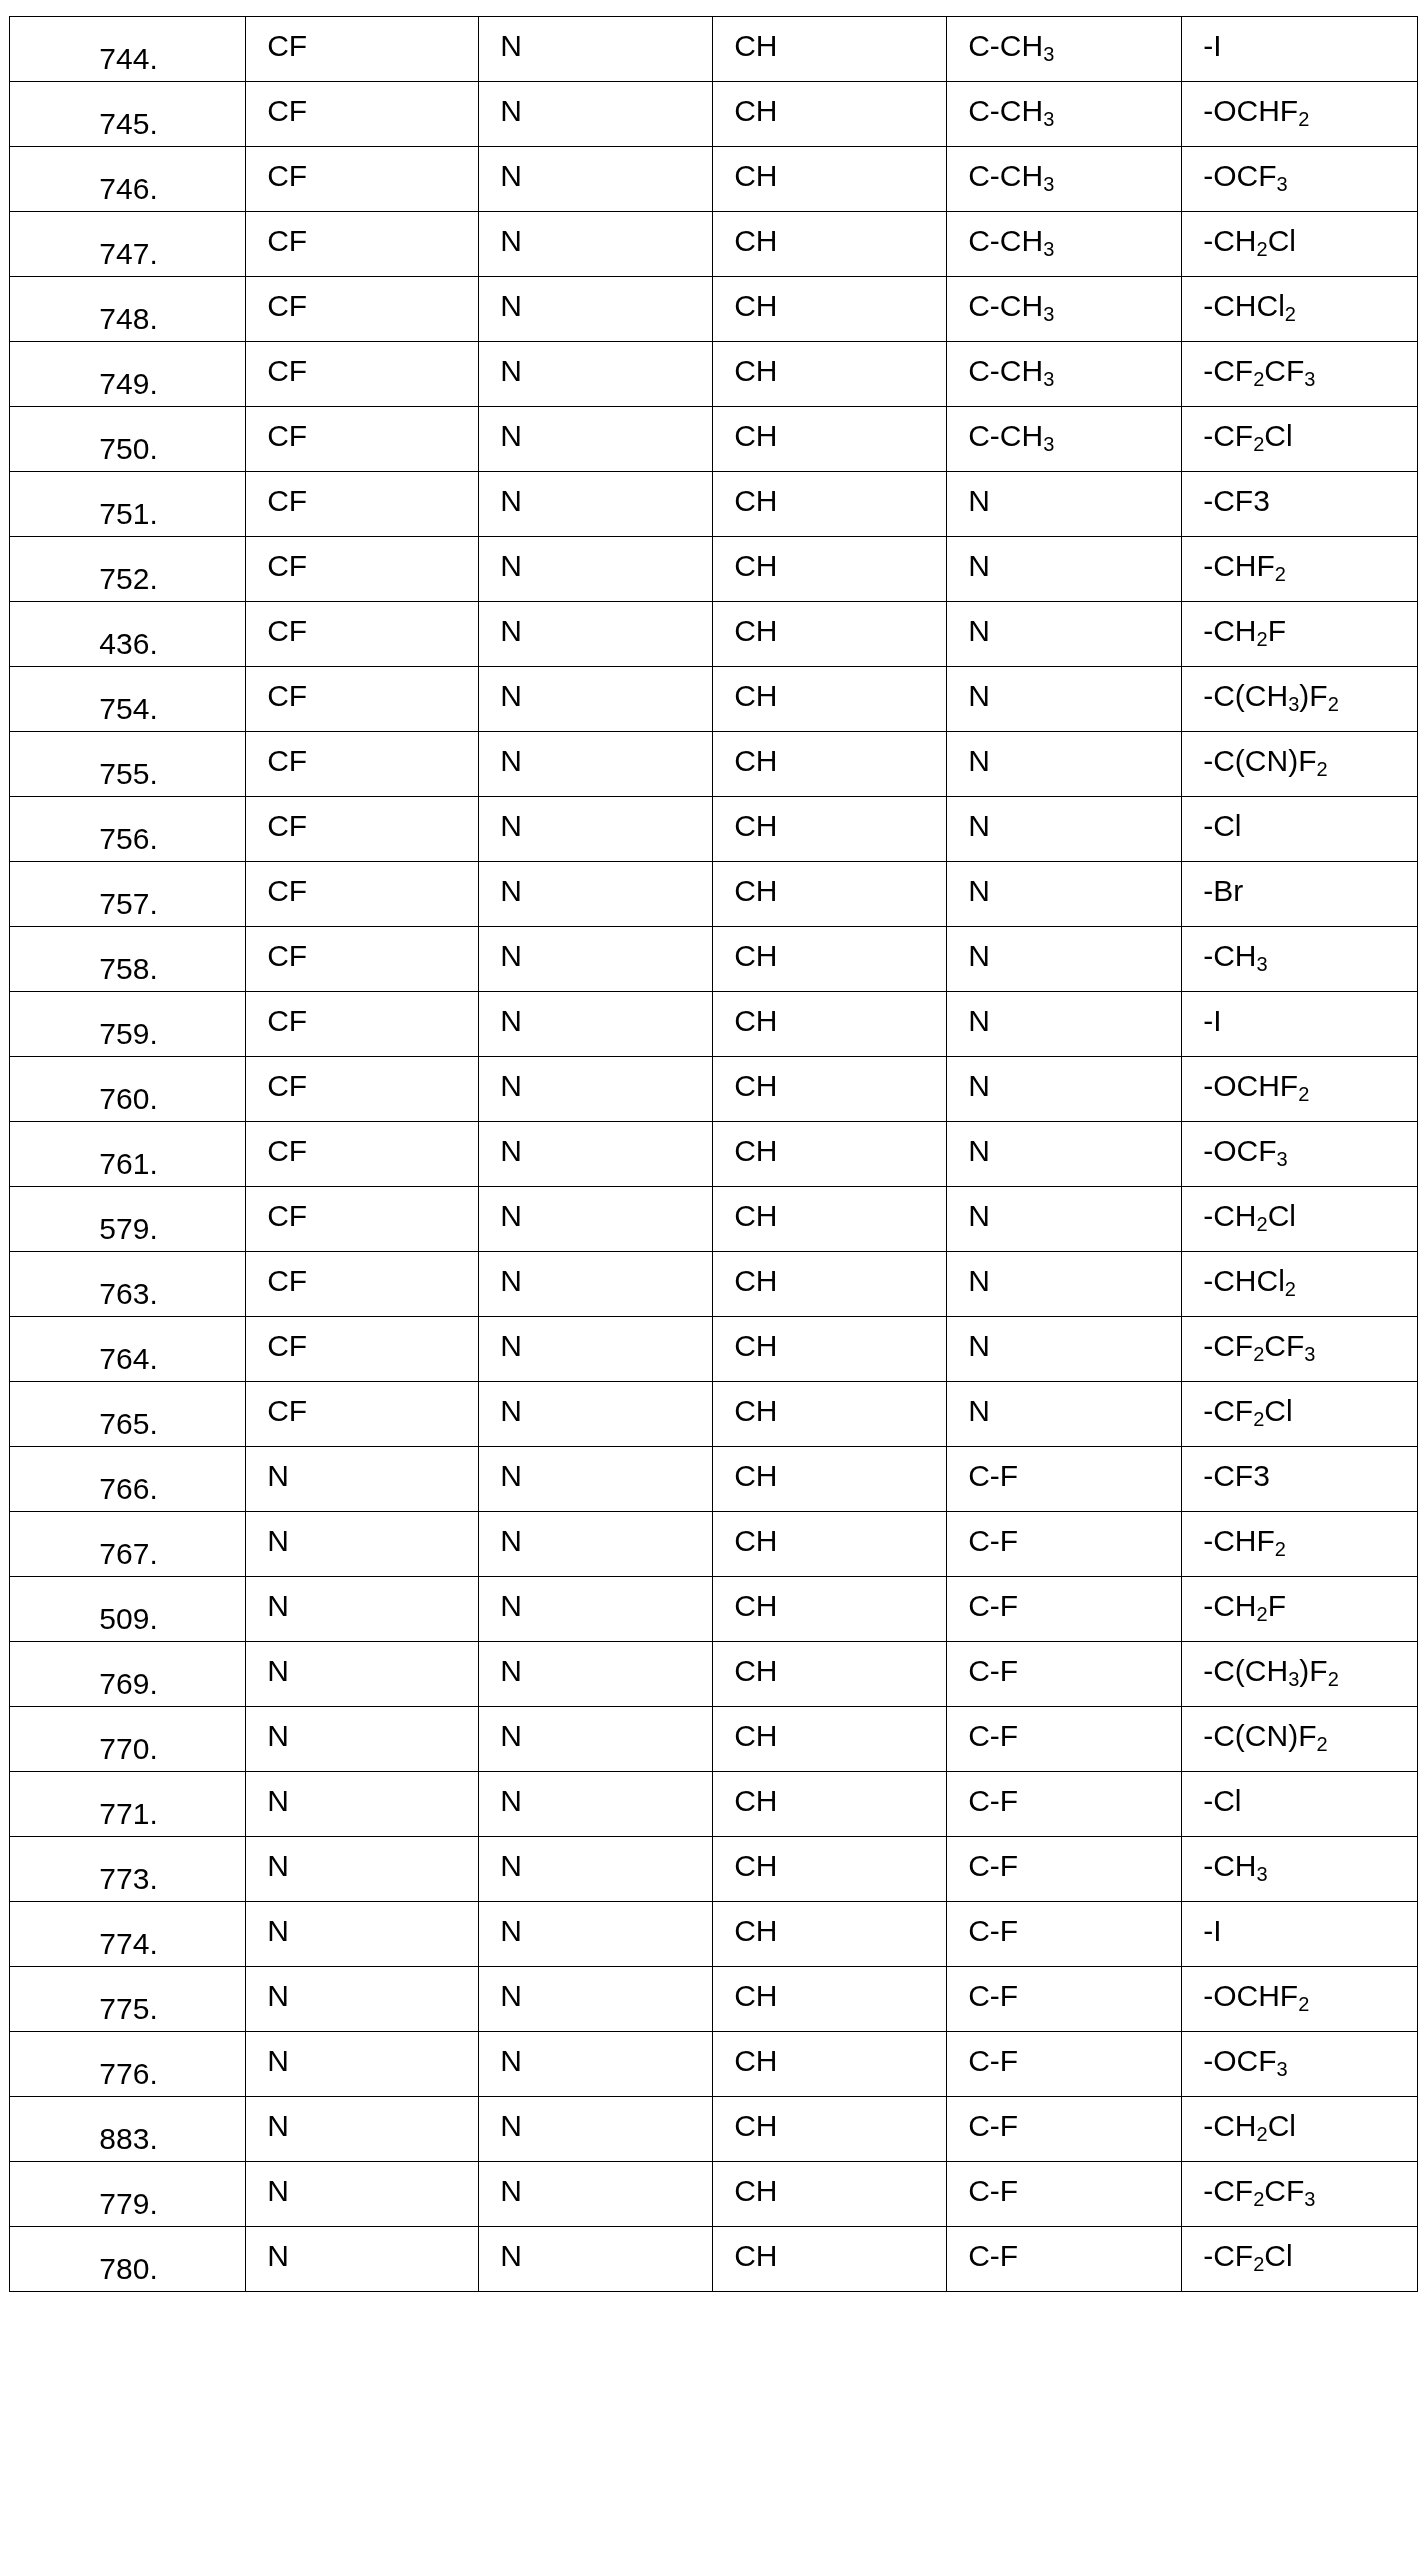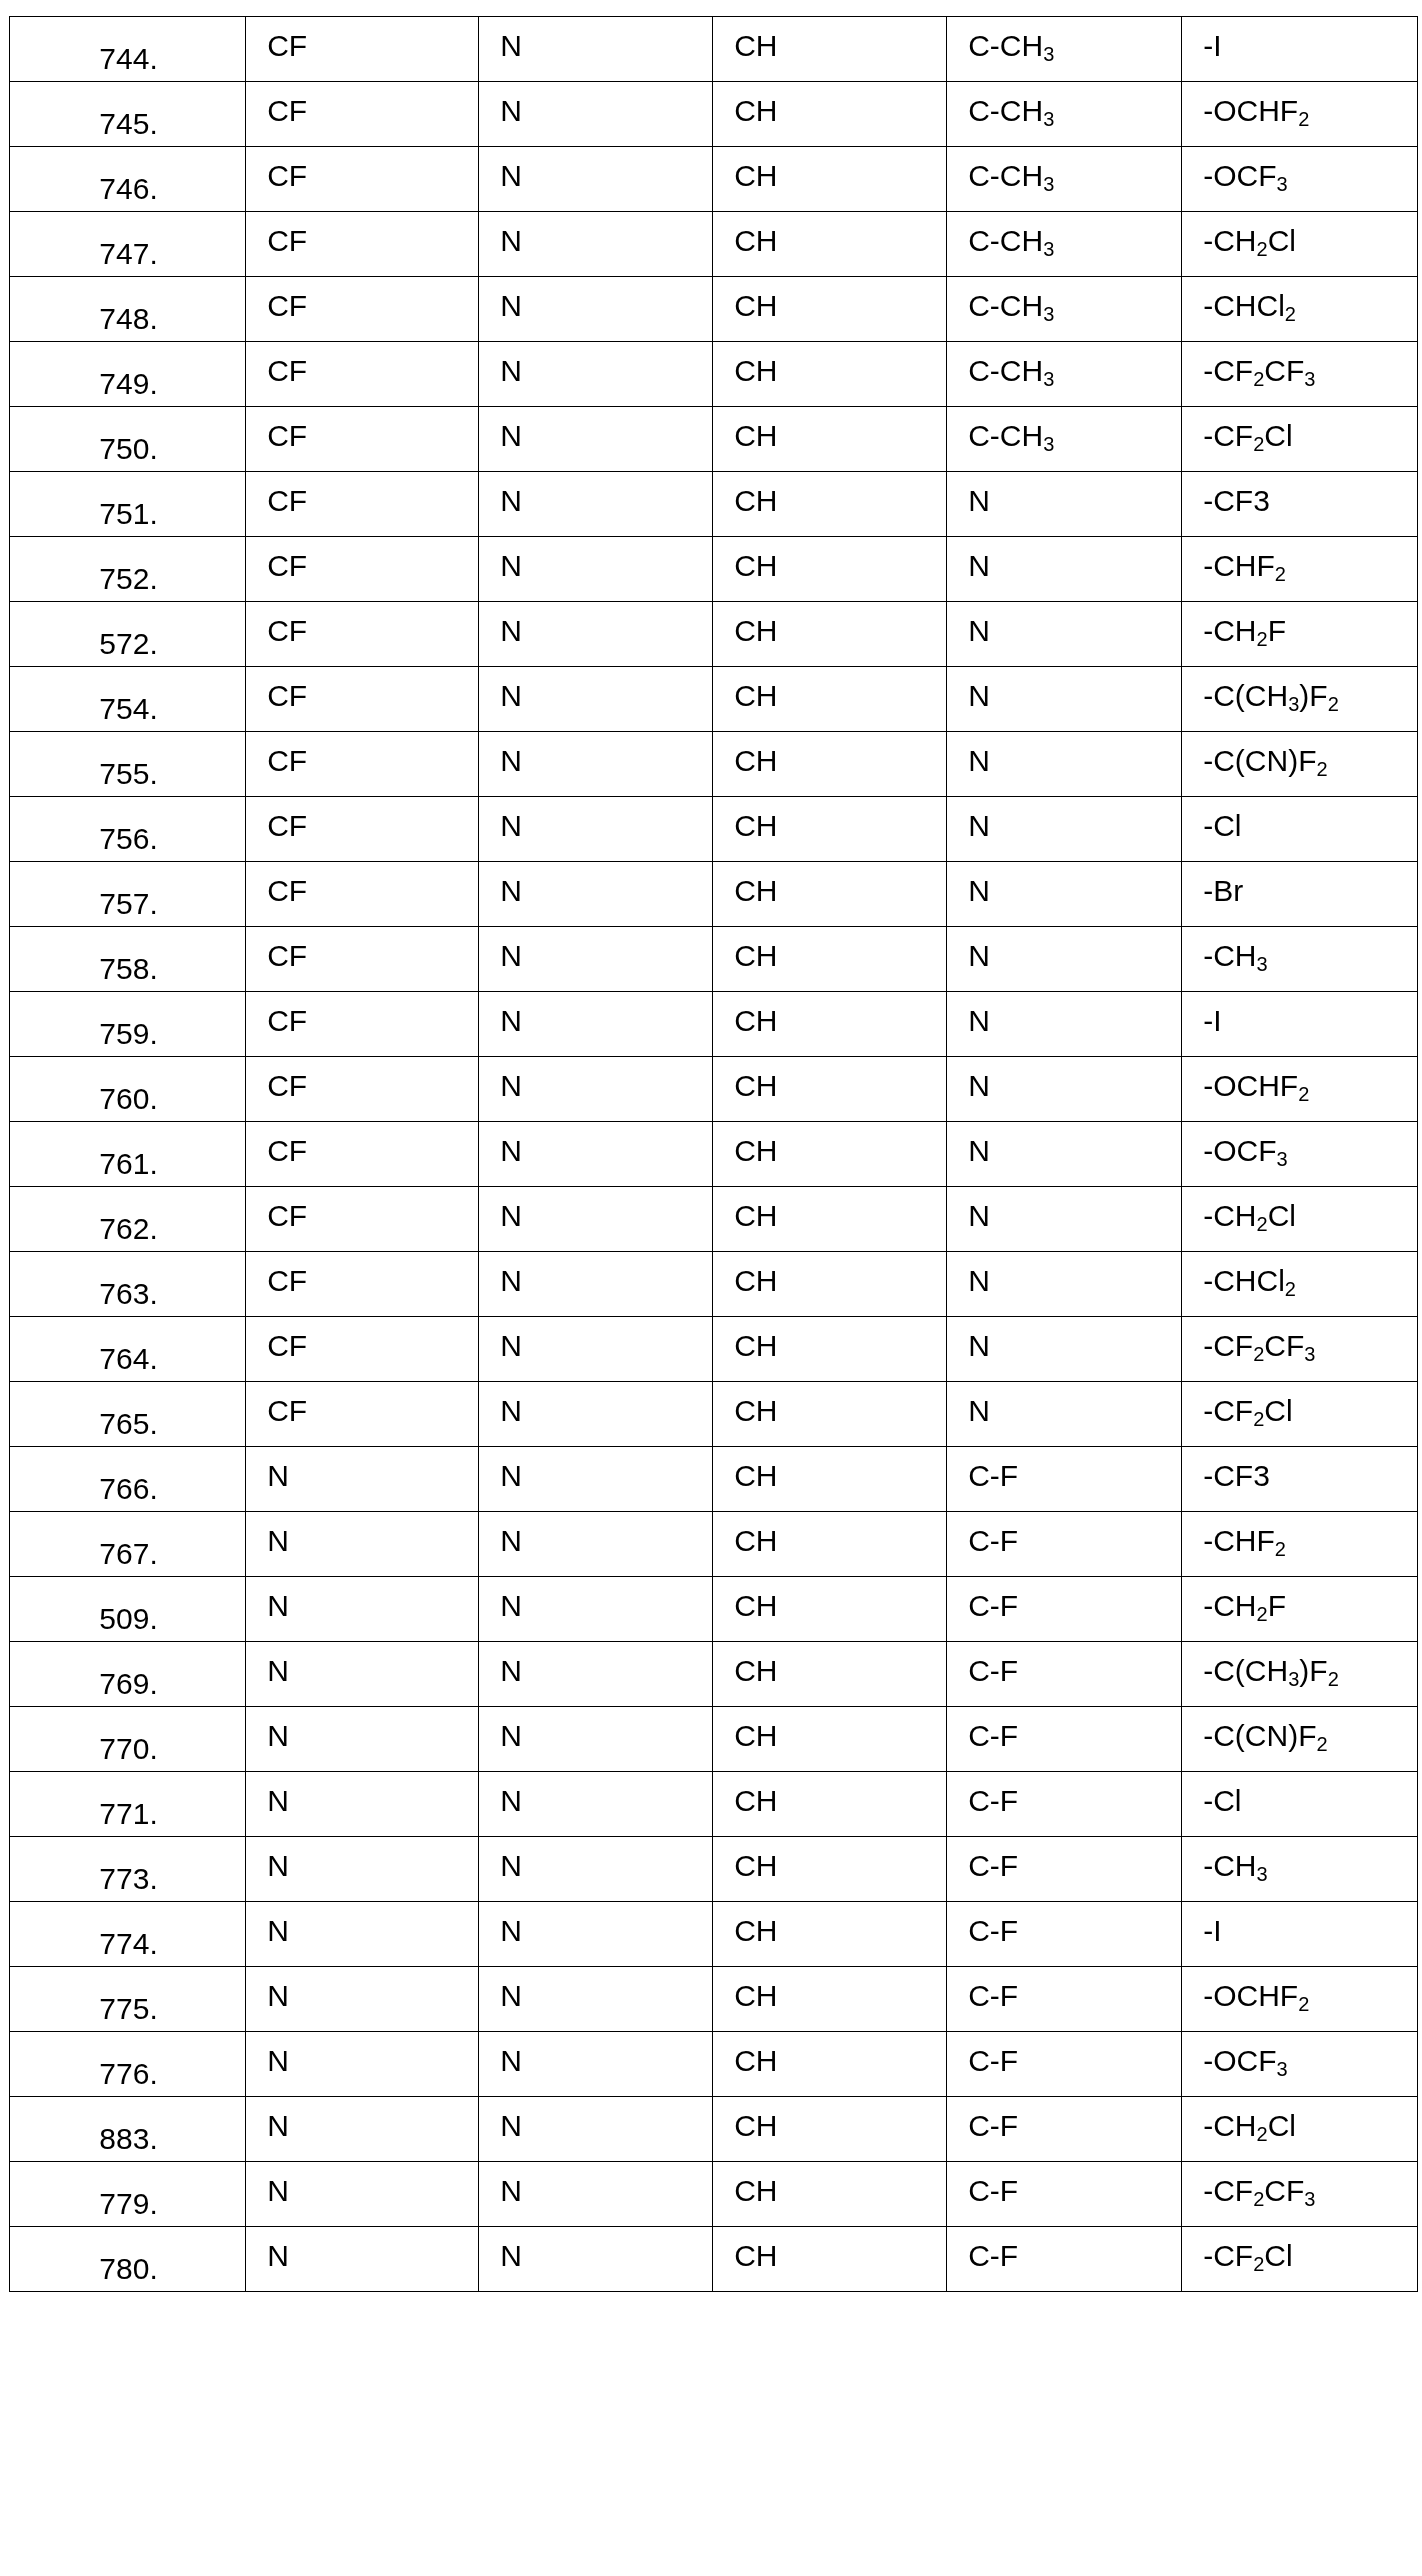--- a/index.html
+++ b/index.html
@@ -258,21 +258,21 @@
     <td class="val">
           <span>N</span>
         </td>
     <td class="val">
           <span>-CHF<sub>2</sub></span>
         </td>
   </tr>
 
   <tr>
     <td class="num">
-          <span>572.</span>
+          <span>436.</span>
         </td>
     <td class="val">
           <span>CF</span>
         </td>
     <td class="val">
           <span>N</span>
         </td>
     <td class="val">
           <span>CH</span>
         </td>
@@ -447,21 +447,21 @@
     <td class="val">
           <span>N</span>
         </td>
     <td class="val">
           <span>-OCF<sub>3</sub></span>
         </td>
   </tr>
 
   <tr>
     <td class="num">
-          <span>762.</span>
+          <span>579.</span>
         </td>
     <td class="val">
           <span>CF</span>
         </td>
     <td class="val">
           <span>N</span>
         </td>
     <td class="val">
           <span>CH</span>
         </td>

